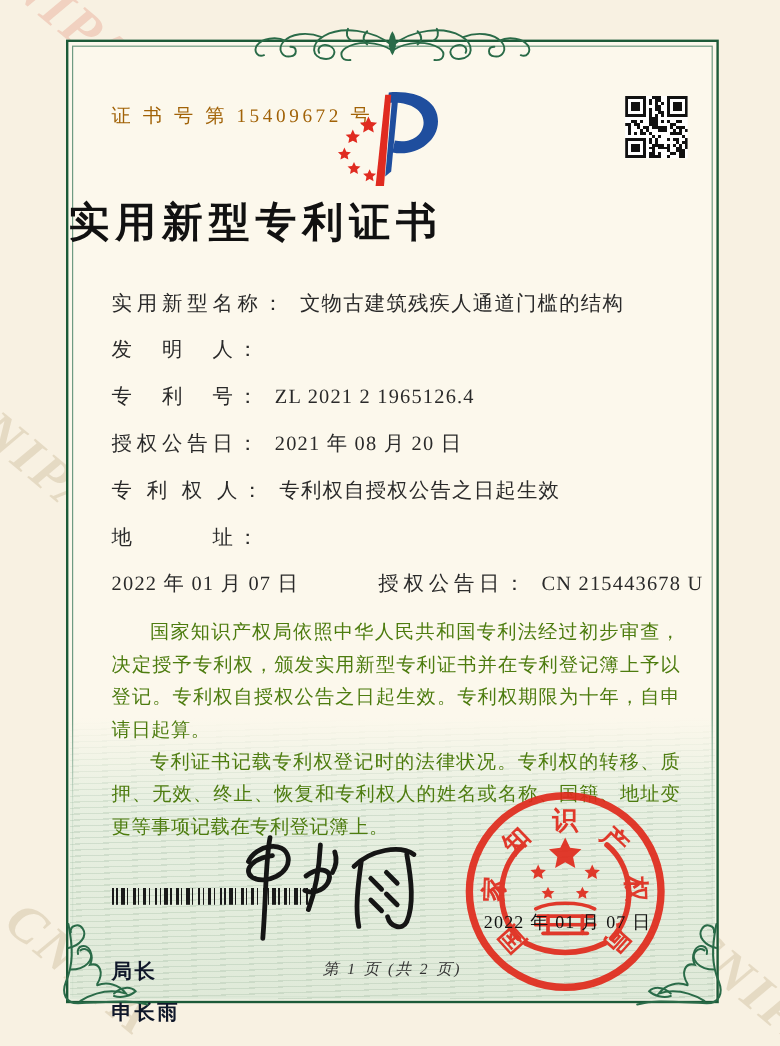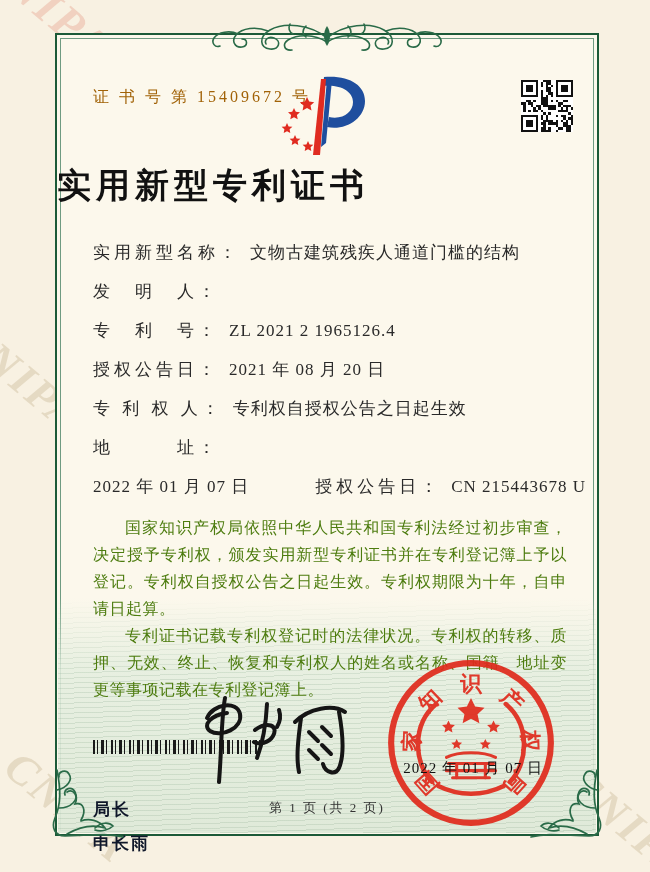--- a/index.html
+++ b/index.html
@@ -68,21 +68,21 @@
   .officer{margin-top:44px;font-family:Liberation Sans, sans-serif;font-weight:bold;font-size:17px;color:#0f172a;}
   .officer div{margin-bottom:11px;letter-spacing:2px;}
   .signature{position:absolute;left:138px;top:655px;z-index:2;}
   .seal{position:absolute;left:328px;top:622px;z-index:2;}
   .seal-date{
     position:absolute;left:336px;top:724px;width:160px;text-align:center;
     font-size:15px;letter-spacing:1px;color:#111;z-index:3;
   }
   .footer{
     position:absolute;left:0;right:0;bottom:17px;text-align:center;
-    font-size:13px;letter-spacing:2px;color:#333;z-index:2;
+    font-size:13px;letter-spacing:2px;color:#333;z-index:2;font-style:italic;
   }
 </style>
 </head>
 <body>
 
 <span class="wm pink" style="left:-30px;top:-22px;font-size:46px;">CNIPA</span>
 <span class="wm pink" style="left:225px;top:88px;font-size:40px;color:rgba(236,190,172,0.35);">CNIPA</span>
 <span class="wm tan" style="left:398px;top:228px;font-size:44px;">CNIPA</span>
 <span class="wm tan" style="left:-52px;top:352px;font-size:44px;">CNIPA</span>
 <span class="wm tan" style="left:118px;top:548px;font-size:44px;color:rgba(212,198,172,0.42);">CNIPA</span>

